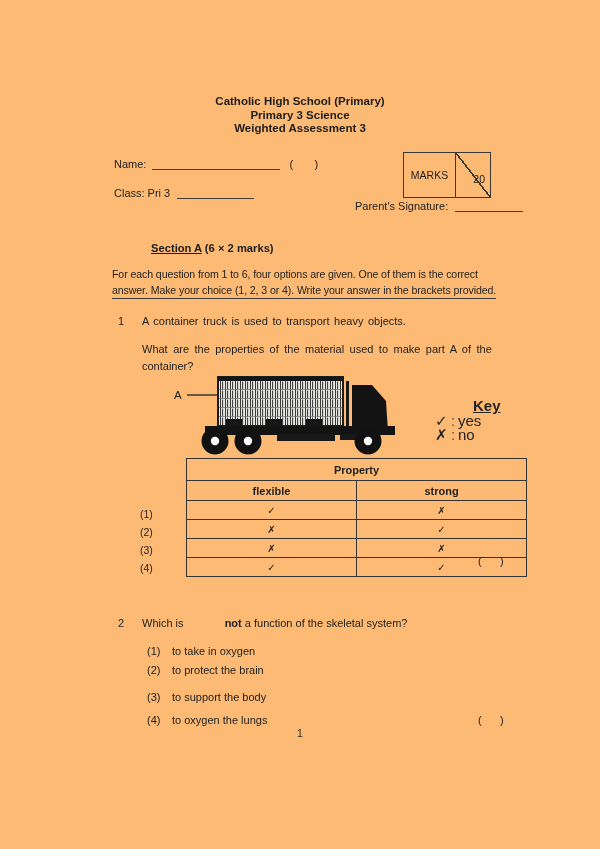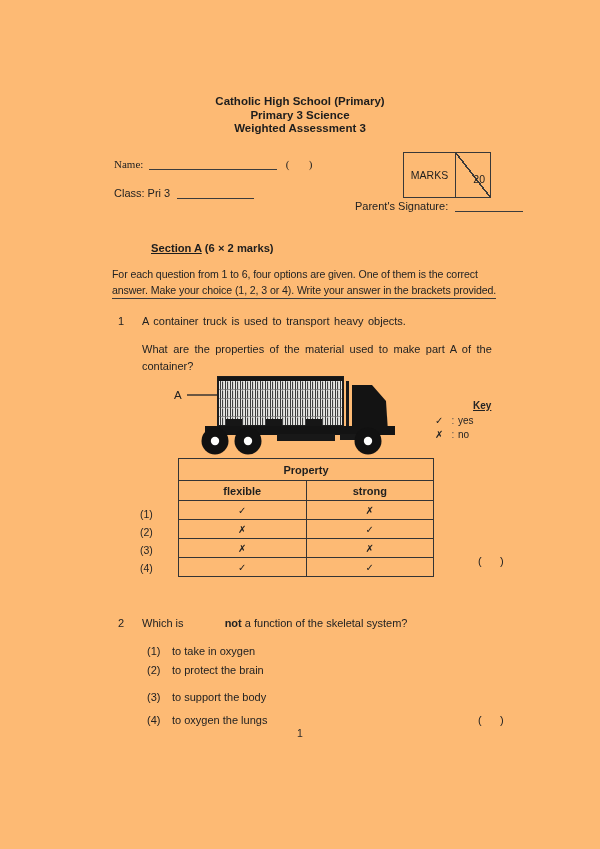--- a/index.html
+++ b/index.html
@@ -22,46 +22,46 @@
   .marks-total{position:absolute;right:5px;bottom:12px;font-size:10.5px;color:#1e1e1e;}
   
   .instructions{top:266px;left:112px;line-height:16px;font-size:10.6px;letter-spacing:-0.1px;color:#242424;}
   .instr-line{display:block;white-space:nowrap;}
   .underlined{border-bottom:1.4px solid #3c3c3c;}
   .u-text{text-decoration:underline;}
   
   .q1-table-wrap{top:458px;left:140px;display:flex;align-items:flex-start;}
   .row-labels{width:26px;padding-top:47px;font-size:10.5px;color:#242424;}
   .row-labels div{height:18px;line-height:18px;}
-  table.prop{border-collapse:collapse;width:256px;table-layout:fixed;margin-left:12px;}
+  table.prop{border-collapse:collapse;width:341px;table-layout:fixed;margin-left:20px;}
   table.prop td,table.prop th{border:1.6px solid #343434;padding:0;text-align:center;font-size:11px;color:#1f1f1f;}
   table.prop th.main{height:21px;font-size:11px;}
   table.prop th.sub{height:19px;}
   table.prop td{height:18px;font-size:10px;}
   
-  .key{top:399px;left:435px;font-size:10px;line-height:14.5px;color:#242424;}
+  .key{top:399px;left:435px;font-size:15px;line-height:14.5px;color:#242424;}
   .key .sym{display:inline-block;width:13px;}
   .key .sep{display:inline-block;width:10px;color:#555;text-align:center;}
   
   .opt-label{display:inline-block;width:25px;}
   .footer-page{top:727px;left:0;width:600px;text-align:center;font-size:10.5px;color:#2a2a2a;}
   svg text{font-family:"Liberation Sans","DejaVu Sans",sans-serif;}
 </style>
 </head>
 <body>
 
 <div class="page">
 
   <div class="abs doc-header">
     <div>Catholic High School (Primary)</div>
     <div>Primary 3 Science</div>
     <div>Weighted Assessment 3</div>
   </div>
 
-  <div class="abs" style="top:158px;left:114px;font-family:Liberation Serif, serif;">
+  <div class="abs" style="top:158px;left:114px;">
     <span>Name:</span>
     <span class="blank" style="width:128px;margin-left:3px;"></span>
     <span style="margin-left:6px;">(&nbsp;&nbsp;&nbsp;&nbsp;&nbsp;&nbsp;&nbsp;)</span>
   </div>
 
   <div class="abs marks-box">
     <div class="marks-left">MARKS</div>
     <div class="marks-right">
       <span class="marks-total">20</span>
     </div>

